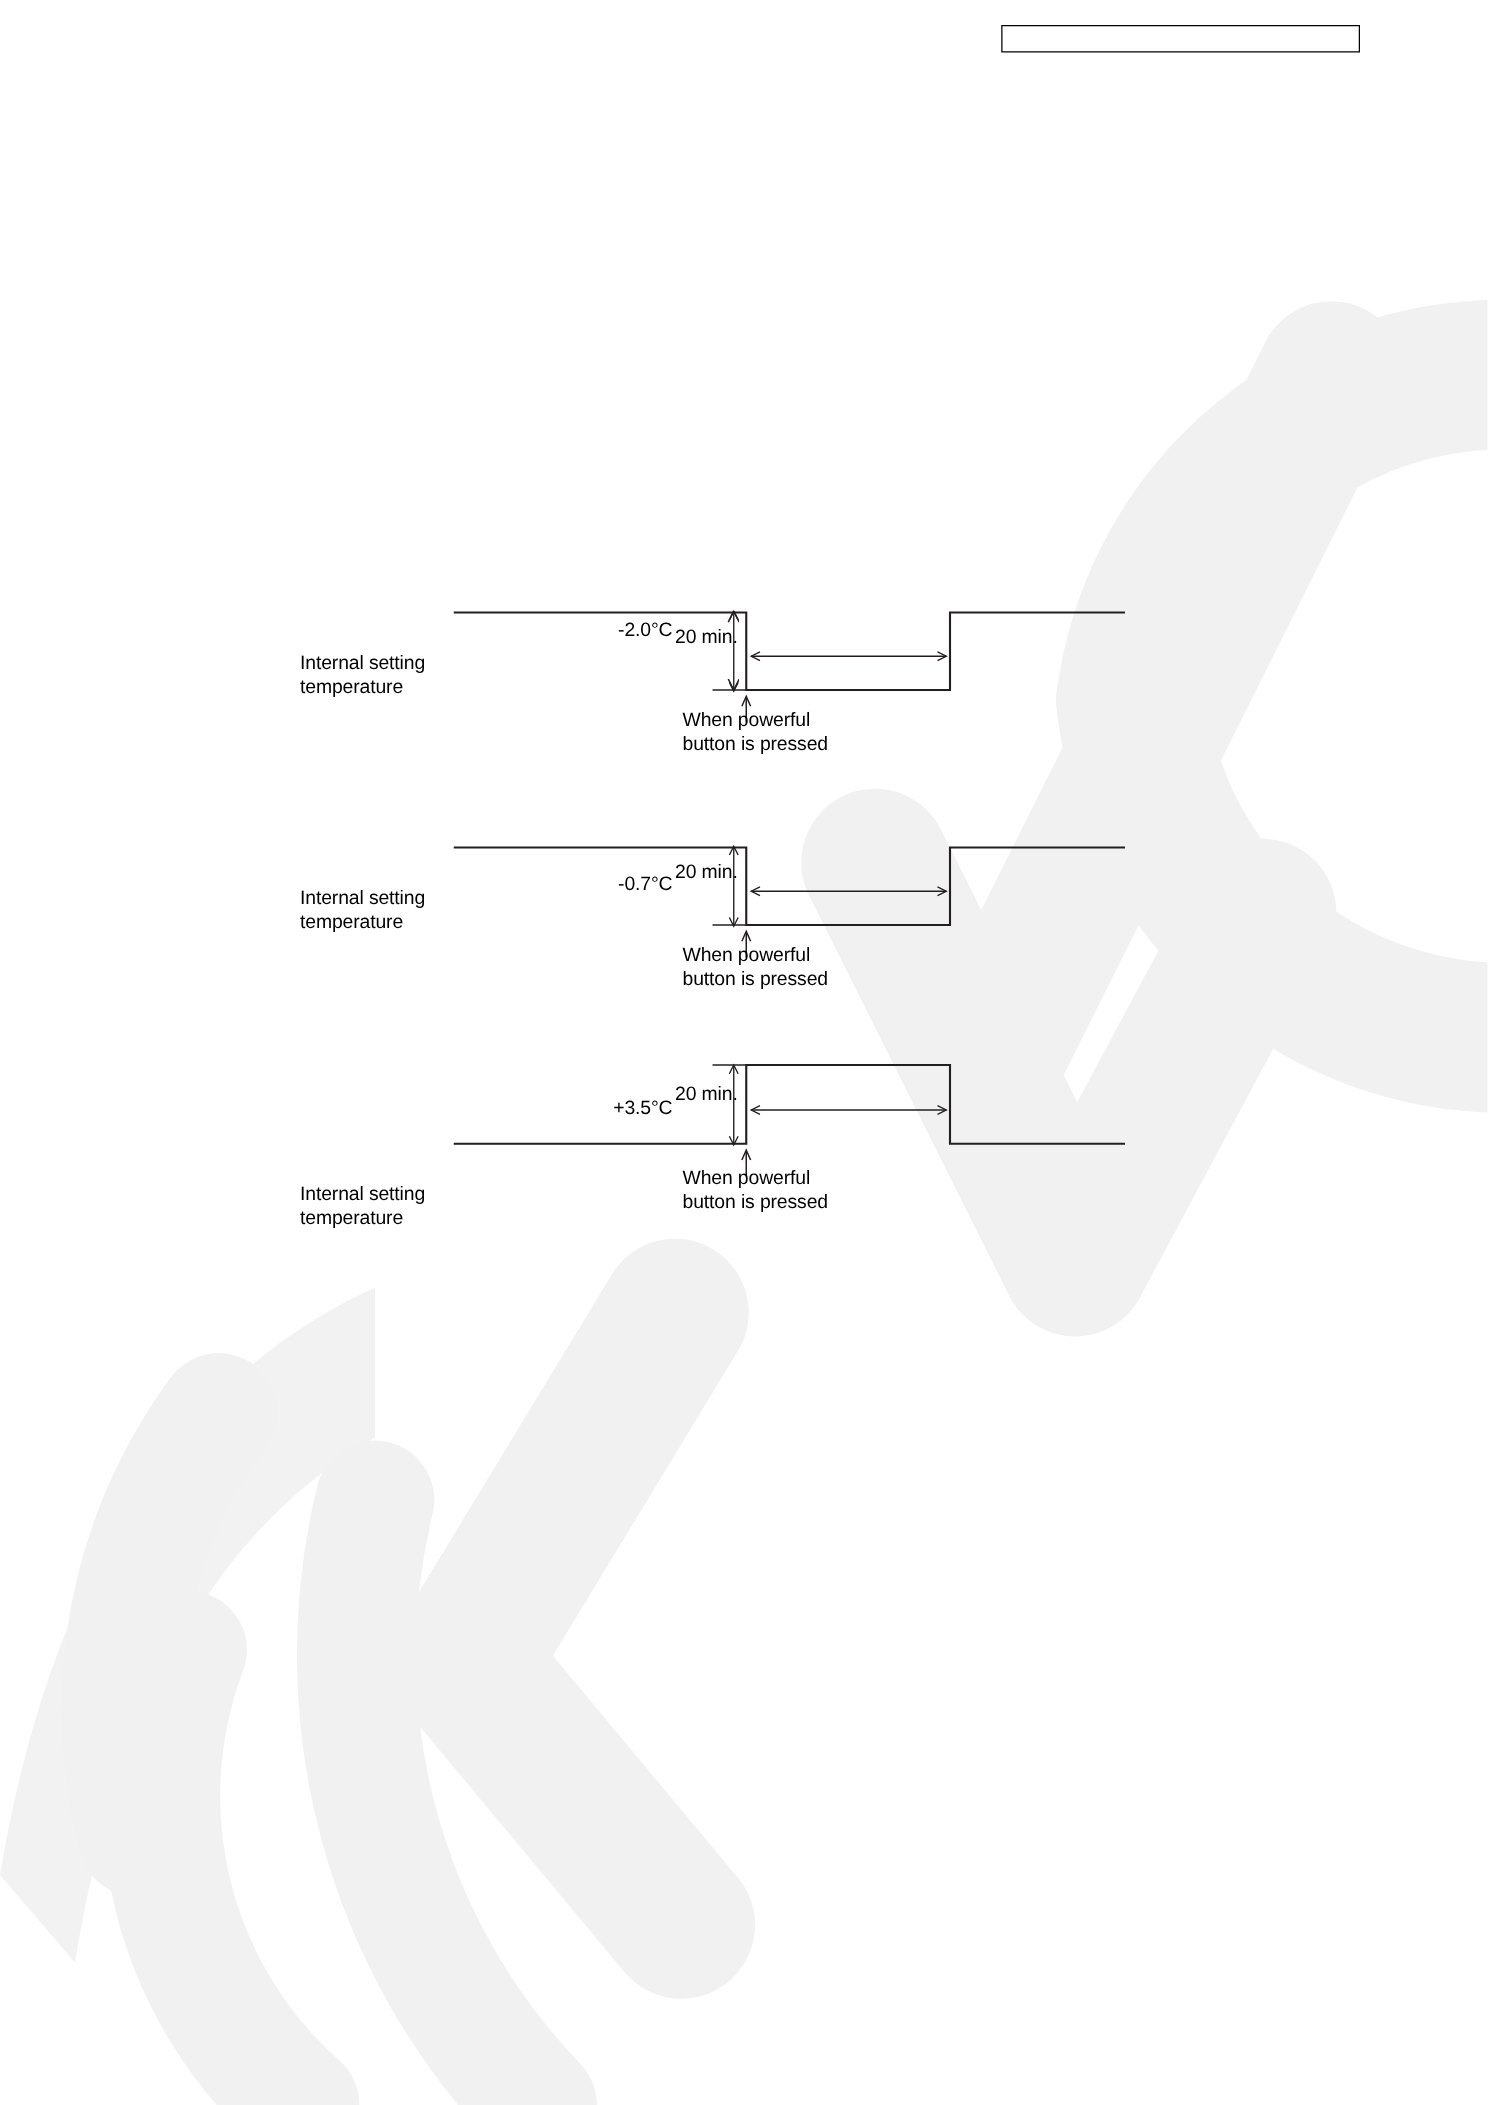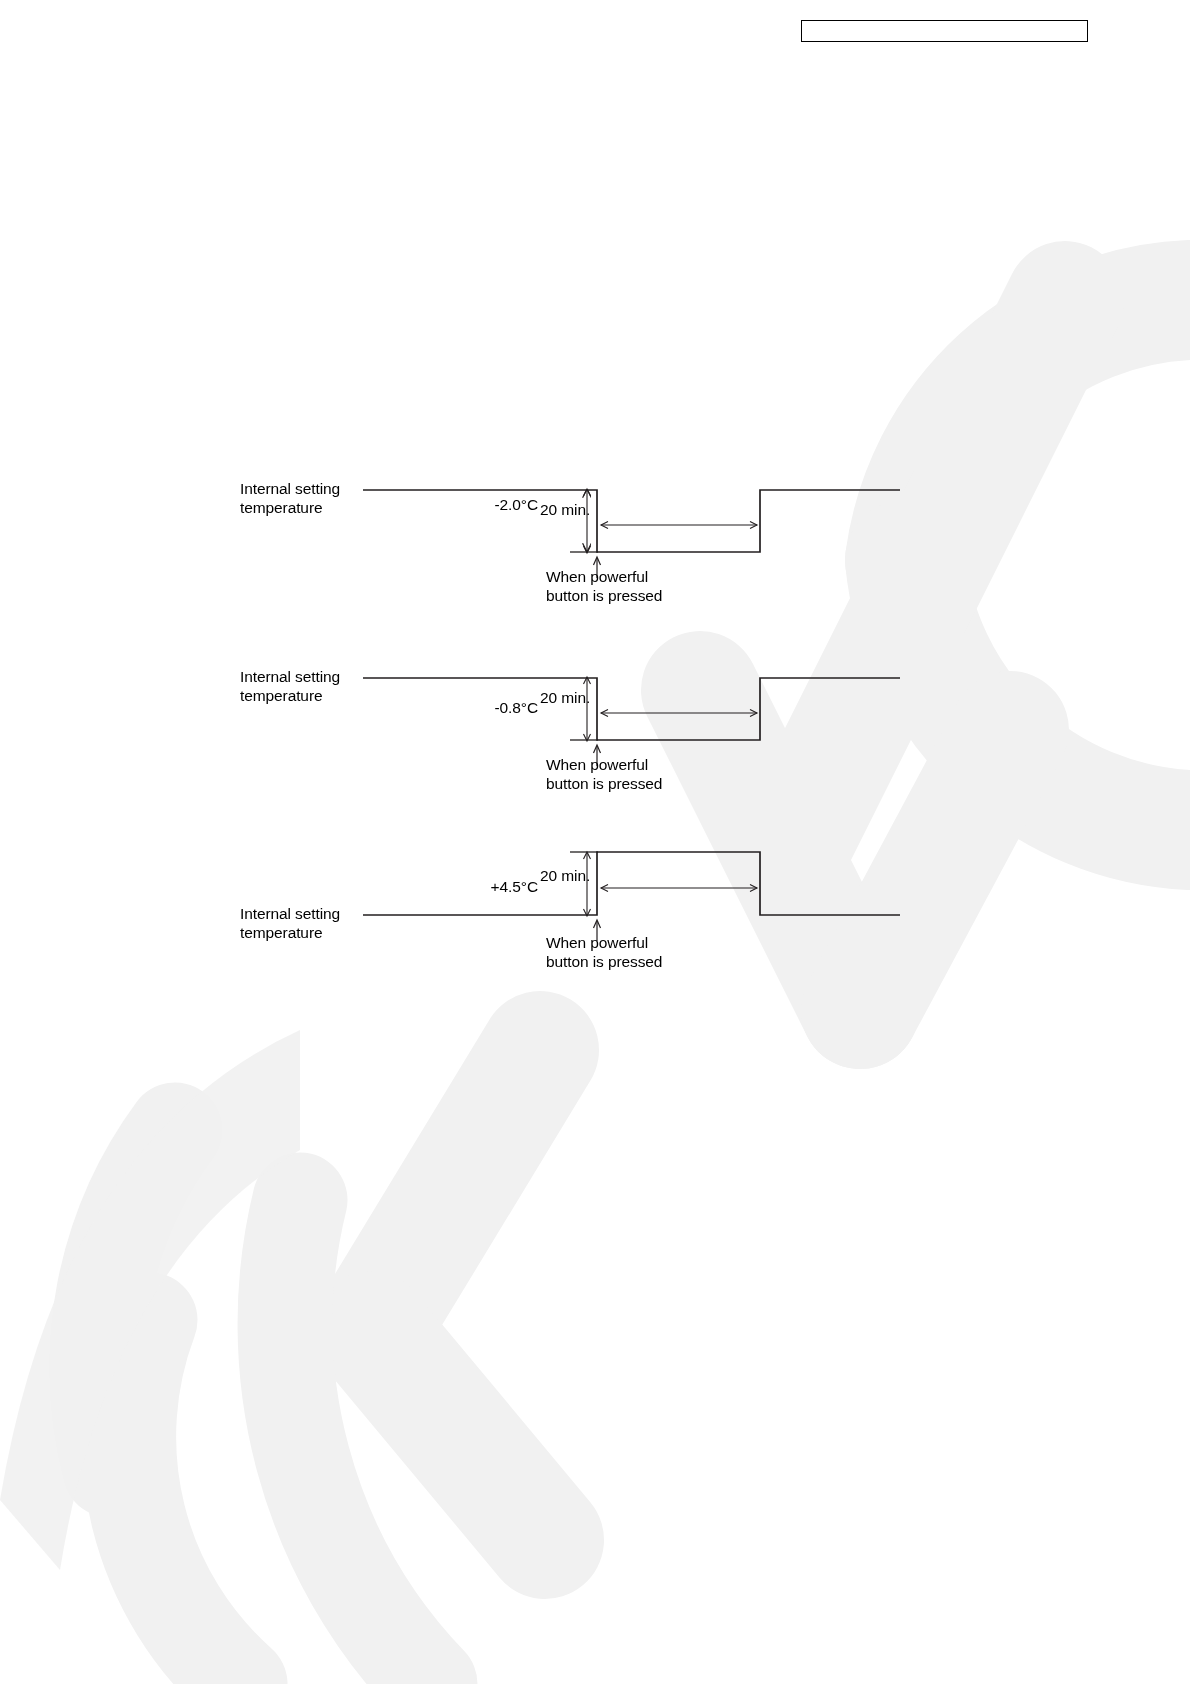--- a/index.html
+++ b/index.html
@@ -64,21 +64,21 @@
   }
 
   .lbl {
     position: absolute;
     font-size: 15.5px;
     line-height: 18.5px;
     white-space: pre;
     letter-spacing: -0.1px;
   }
 
-  .lbl-axis   { left: 240px; }
+  .lbl-axis   { left: 240px; margin-top: 42px; }
   .lbl-delta  { text-align: right; }
   .lbl-dur    { text-align: left; }
   .lbl-press  { }
 
   
   .d1-axis  { top: 10px; }
   .d1-delta { left: 418px; top: 26px; width: 120px; }
   .d1-dur   { left: 540px; top: 31px; width: 180px; }
   .d1-press { left: 546px; top: 98px; }
 
@@ -199,21 +199,21 @@
         <path d="M 750 51.5 L 757 55 L 750 58.5"></path>
       </g>
       <g stroke="#231f20" stroke-width="1.2" fill="none">
         <line x1="597" y1="108" x2="597" y2="88"></line>
         <path d="M 593.5 95 L 597 87 L 600.5 95"></path>
       </g>
     </svg>
 
     <div class="lbl lbl-axis d2-axis"><span>Internal setting</span><br><span>temperature</span></div>
 
-    <div class="lbl lbl-delta d2-delta">-0.8°C</div>
+    <div class="lbl lbl-delta d2-delta">-0.7°C</div>
 
     <div class="lbl lbl-dur d2-dur">20 min.</div>
 
     <div class="lbl lbl-press d2-press"><span>When powerful</span><br><span>button is pressed</span></div>
   </div>
 
   <div class="diagram diag-3">
     <svg class="diag-svg" width="1190" height="150" viewBox="0 0 1190 150" xmlns="http://www.w3.org/2000/svg">
       <g stroke="#231f20" stroke-width="1.7" fill="none">
         <path d="M 363 77 L 597 77 L 597 14 L 760 14 L 760 77 L 900 77"></path>
@@ -232,20 +232,20 @@
         <path d="M 750 46.5 L 757 50 L 750 53.5"></path>
       </g>
       <g stroke="#231f20" stroke-width="1.2" fill="none">
         <line x1="597" y1="103" x2="597" y2="83"></line>
         <path d="M 593.5 90 L 597 82 L 600.5 90"></path>
       </g>
     </svg>
 
     <div class="lbl lbl-axis d3-axis"><span>Internal setting</span><br><span>temperature</span></div>
 
-    <div class="lbl lbl-delta d3-delta">+4.5°C</div>
+    <div class="lbl lbl-delta d3-delta">+3.5°C</div>
 
     <div class="lbl lbl-dur d3-dur">20 min.</div>
 
     <div class="lbl lbl-press d3-press"><span>When powerful</span><br><span>button is pressed</span></div>
   </div>
 
 </div>
 
 </body></html>

